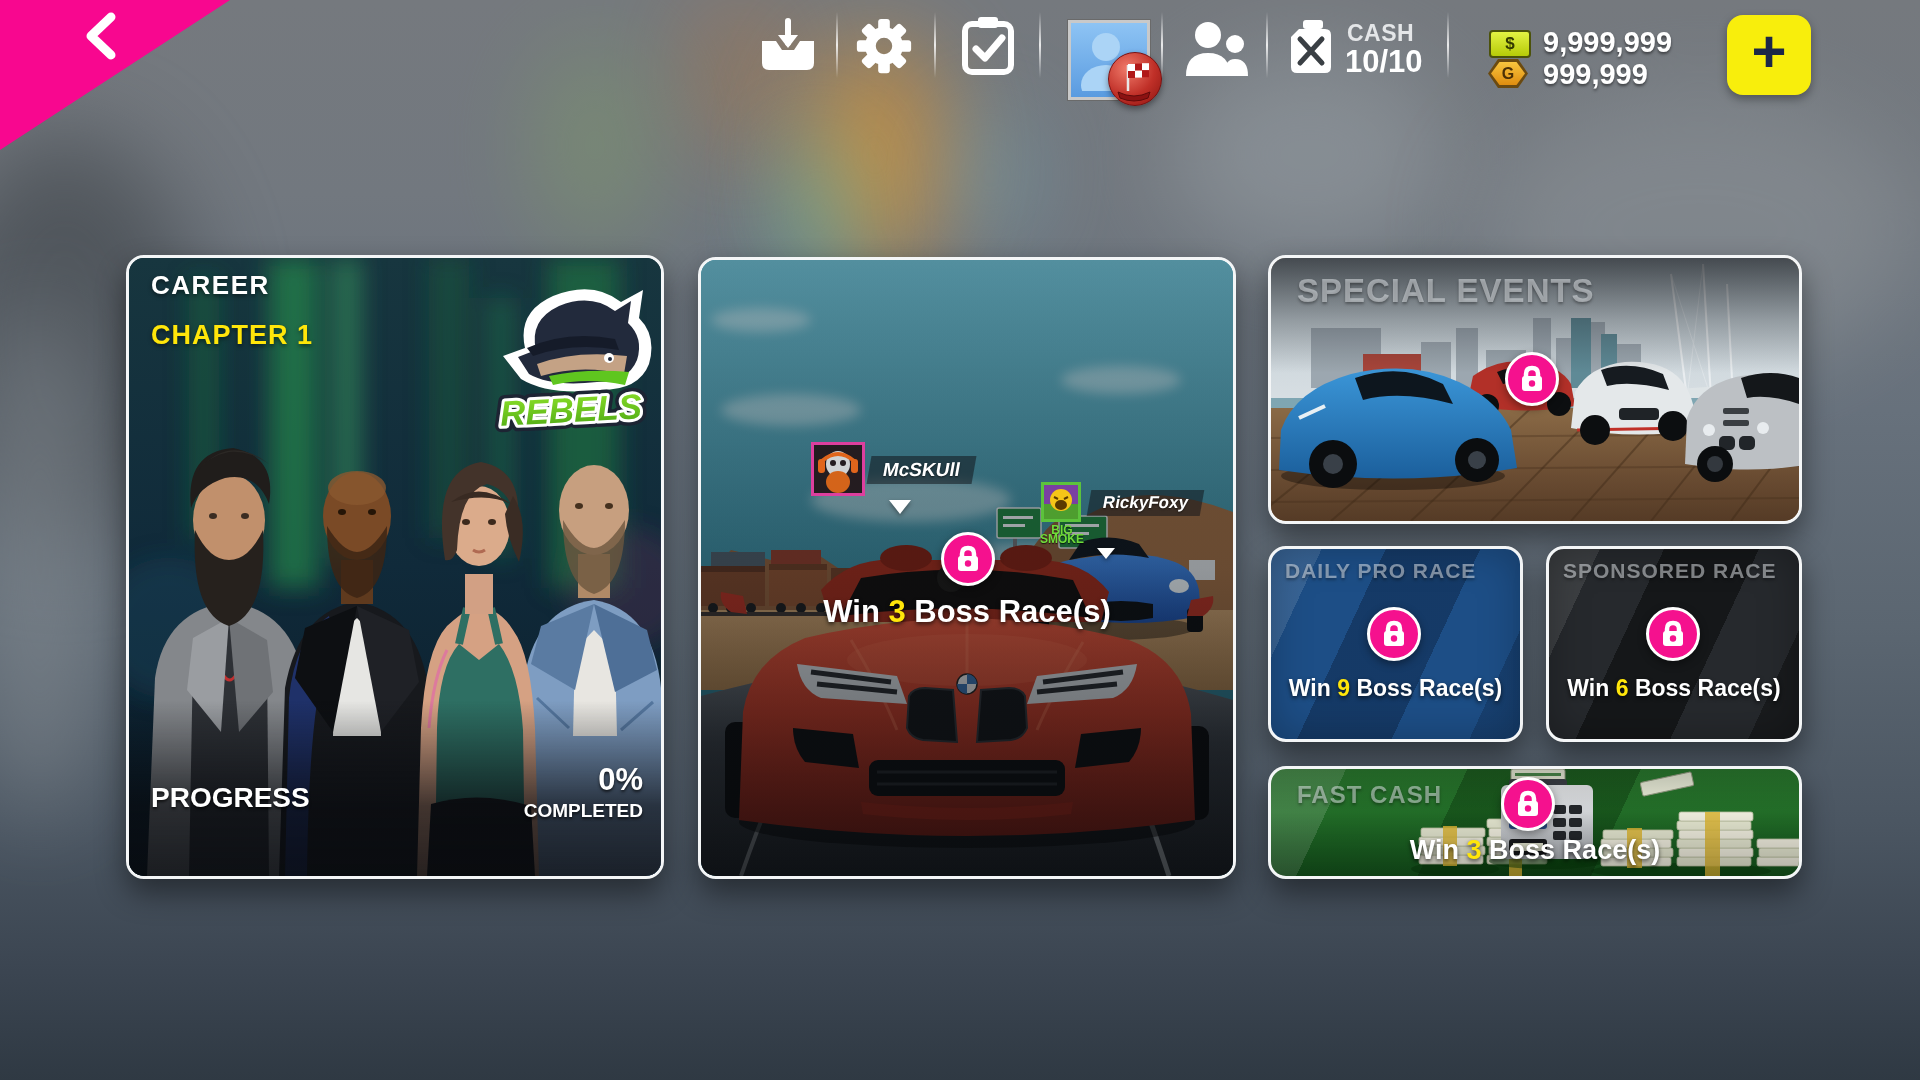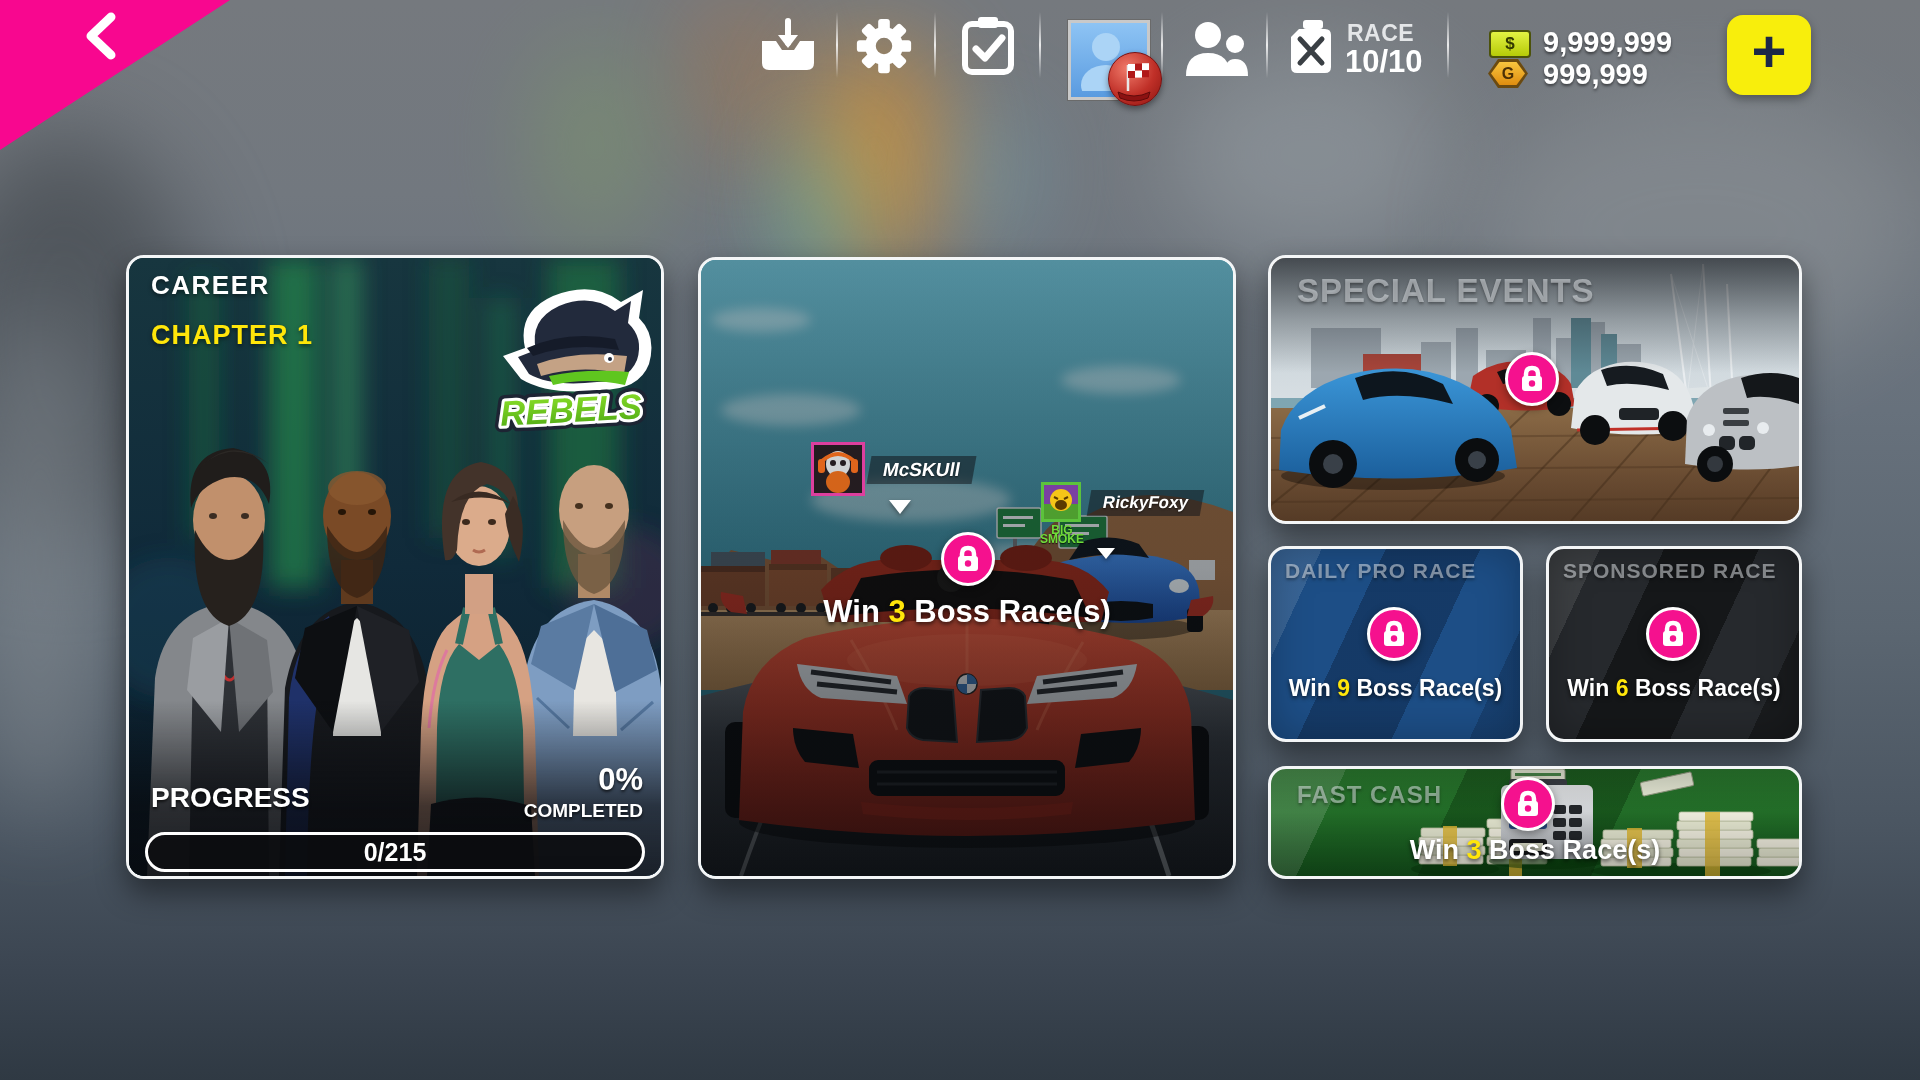--- a/index.html
+++ b/index.html
@@ -163,21 +163,21 @@
   </div>
   <div class="hdr-div" style="left:1266px;"></div>
 
   <div class="hbtn" style="left:1287px;top:16px;width:50px;height:62px;">
     <svg width="46" height="60" viewBox="0 0 46 60">
       <rect x="14" y="3" width="20" height="9" rx="3" fill="#fff"></rect>
       <path d="M10 12 L36 12 Q42 12 42 18 L42 50 Q42 56 36 56 L8 56 Q2 56 2 50 L2 20 Z" fill="#fff"></path>
       <path d="M11 22 L33 46 M33 22 L11 46" stroke="#3a3f44" stroke-width="5" stroke-linecap="round"></path>
     </svg>
   </div>
-  <div class="fuel-label">RACE</div>
+  <div class="fuel-label">CASH</div>
   <div class="fuel-value">10/10</div>
   <div class="hdr-div" style="left:1447px;"></div>
 
   <div class="cash-badge">
       <span>$</span>
     </div>
   <div class="cur-val" style="left:1543px;top:26px;">9,999,999</div>
   <div class="hexo">
       <div class="hexi">
         <span>G</span>
@@ -293,23 +293,20 @@
       </g>
       <g transform="rotate(-3 84 128)">
         <text x="84" y="138" text-anchor="middle" font-size="35" font-weight="900" font-style="italic" stroke="#1d2433" stroke-width="13" stroke-linejoin="round" fill="#1d2433">REBELS</text>
         <text x="84" y="138" text-anchor="middle" font-size="35" font-weight="900" font-style="italic" paint-order="stroke" stroke="#ffffff" stroke-width="6" stroke-linejoin="round" fill="url(#lgGreen)">REBELS</text>
       </g>
     </svg>
 
     <div style="position:absolute;left:22px;top:524px;font-size:28px;font-weight:800;color:#fff;text-shadow:0 2px 3px rgba(0,0,0,.7);">PROGRESS</div>
     <div style="position:absolute;right:18px;top:504px;font-size:31px;font-weight:900;color:#fff;text-align:right;text-shadow:0 2px 3px rgba(0,0,0,.7);">0%</div>
     <div style="position:absolute;right:18px;top:542px;font-size:19px;font-weight:700;color:#fff;text-align:right;text-shadow:0 2px 3px rgba(0,0,0,.7);">COMPLETED</div>
-    <div class="prog-bar">
-      <span>0/215</span>
-    </div>
   </div>
 
   <div class="card" style="left:698px;top:257px;width:532px;height:616px;background:#2f7c90;">
     <svg class="scene" viewBox="0 0 532 616" preserveAspectRatio="none">
       <defs>
         <linearGradient id="skyG" x1="0" y1="0" x2="0" y2="1">
             <stop offset="0" stop-color="#6fc0d4"></stop>
             <stop offset="1" stop-color="#2f7c90"></stop>
           </linearGradient>
         <linearGradient id="redG" x1="0" y1="0" x2="0" y2="1">

